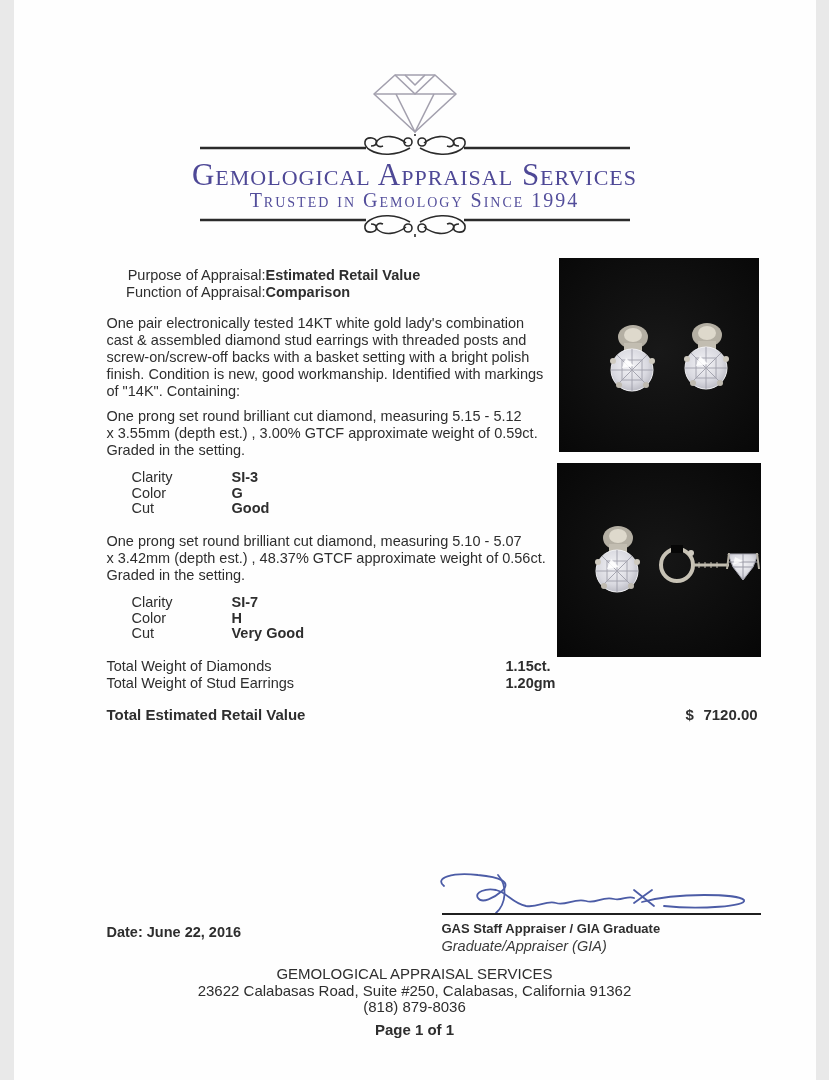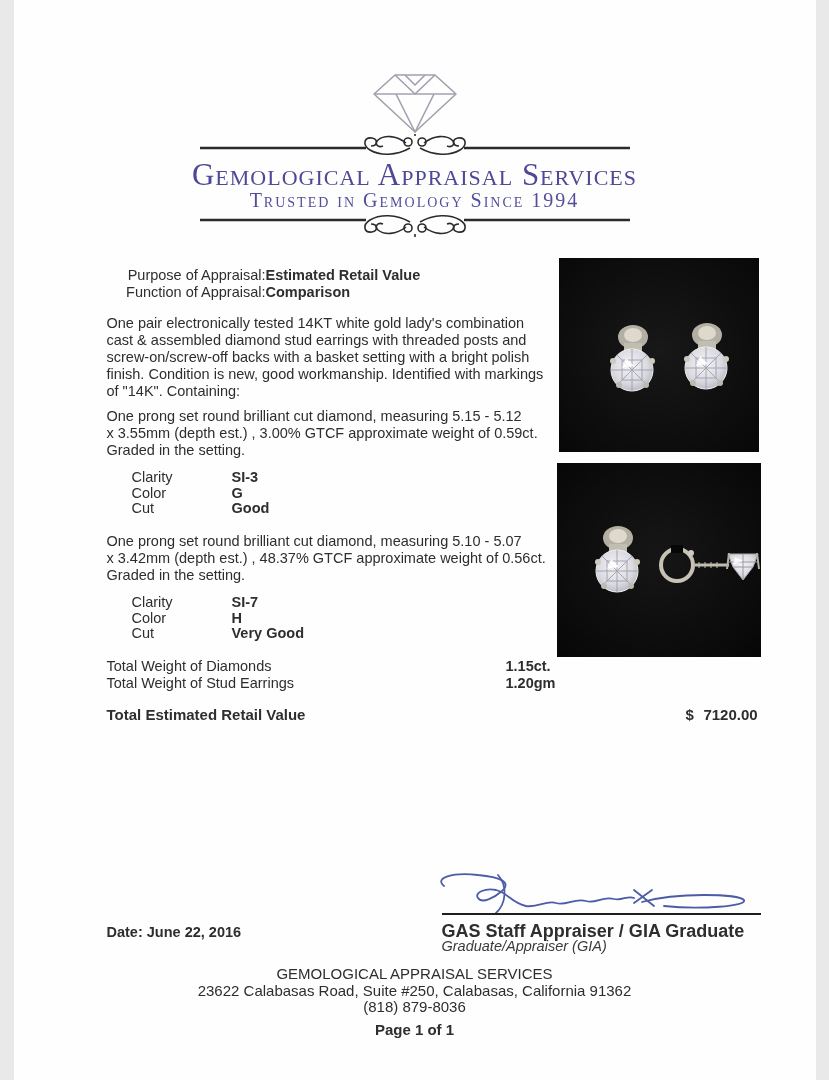--- a/index.html
+++ b/index.html
@@ -224,21 +224,21 @@
 
   <svg class="abs" style="left:424px;top:870px;" width="322" height="46" viewBox="0 0 322 46">
     <g fill="none" stroke="#4c5ca6" stroke-width="1.8" stroke-linecap="round">
       <path d="M6,16 C-4,8 14,2 40,5 C62,7 74,12 64,21 C56,28 44,34 40,28 C36,22 48,18 58,20 C70,23 74,33 88,36 C100,38 108,30 118,33 C128,36 136,28 148,31 C158,34 164,26 176,29 C184,31 190,25 196,28"></path>
       <path d="M60,5 C70,16 68,34 58,43"></path>
       <path d="M196,20 L216,36 M214,20 L196,33"></path>
       <path d="M204,32 C240,22 300,24 306,30 C310,36 262,40 226,36"></path>
     </g>
   </svg>
   <div class="sigline"></div>
-  <div class="abs b" style="left:428px;top:921px;font-size:18px;">GAS Staff Appraiser / GIA Graduate</div>
+  <div class="abs b" style="left:428px;top:921px;font-size:13px;">GAS Staff Appraiser / GIA Graduate</div>
   <div class="abs italic" style="left:428px;top:938px;font-size:14.5px;color:#3a3a3a;">Graduate/Appraiser (GIA)</div>
   <div class="abs b" style="left:93px;top:924px;font-size:14.5px;">Date: June 22, 2016</div>
 
   <div class="footer">
     <div>GEMOLOGICAL APPRAISAL SERVICES</div>
     <div>23622 Calabasas Road, Suite #250, Calabasas, California 91362</div>
     <div>(818) 879-8036</div>
     <div class="pg">Page 1 of 1</div>
   </div>
 

